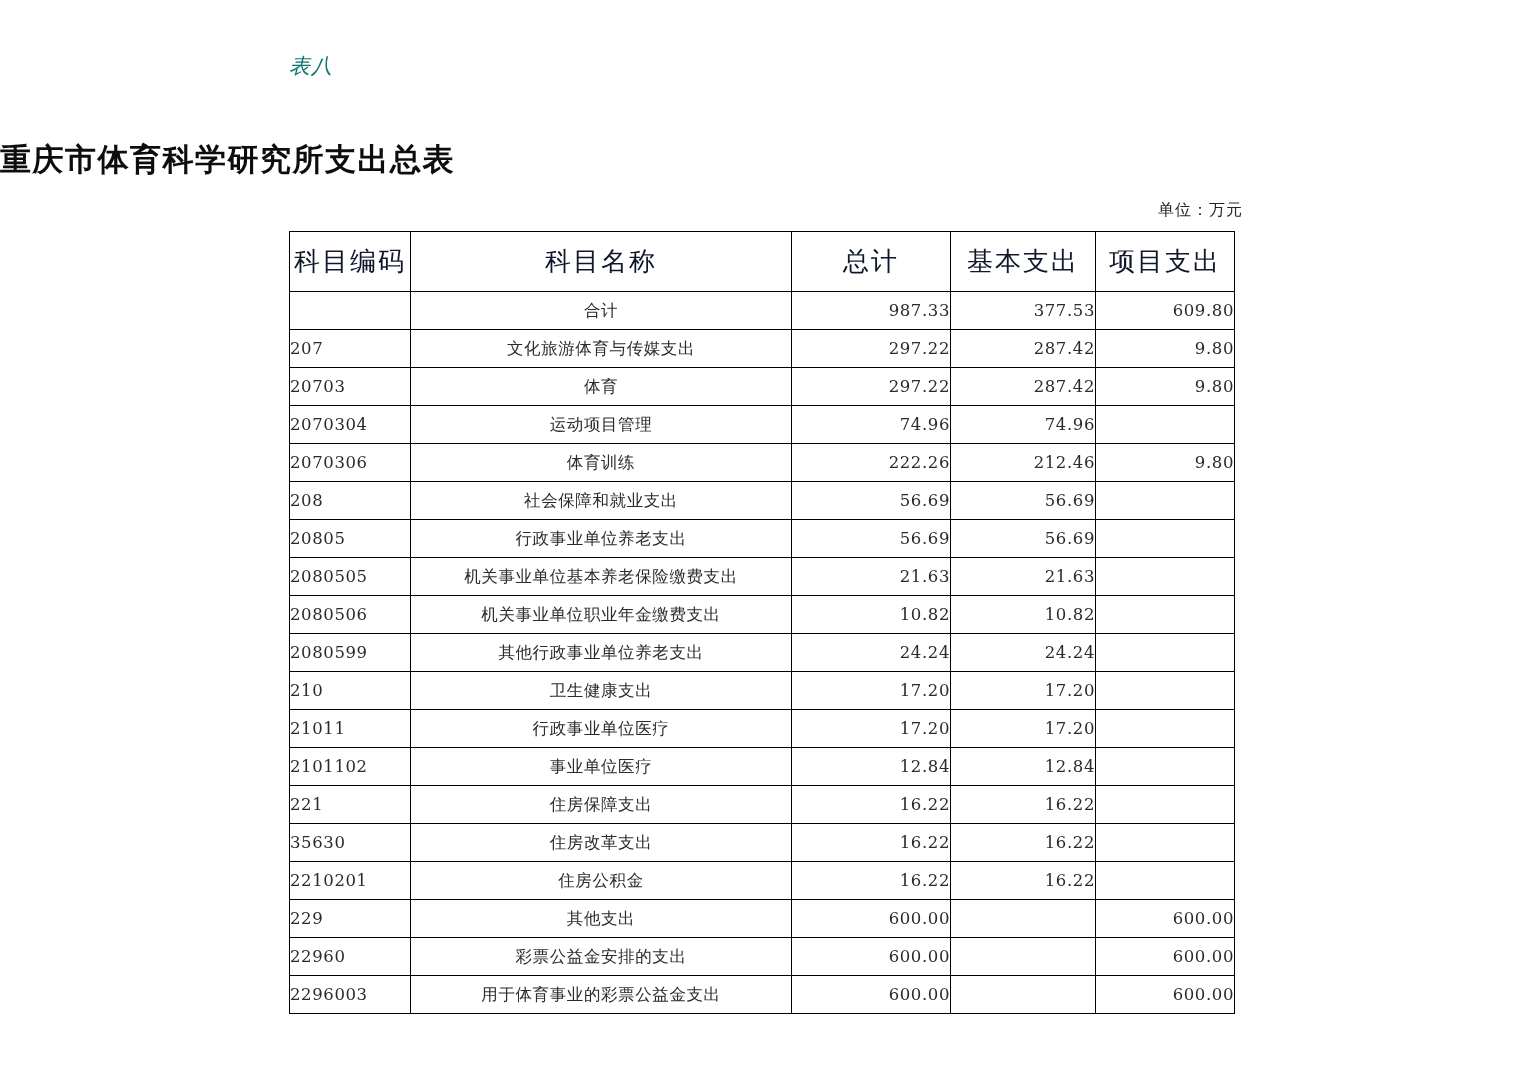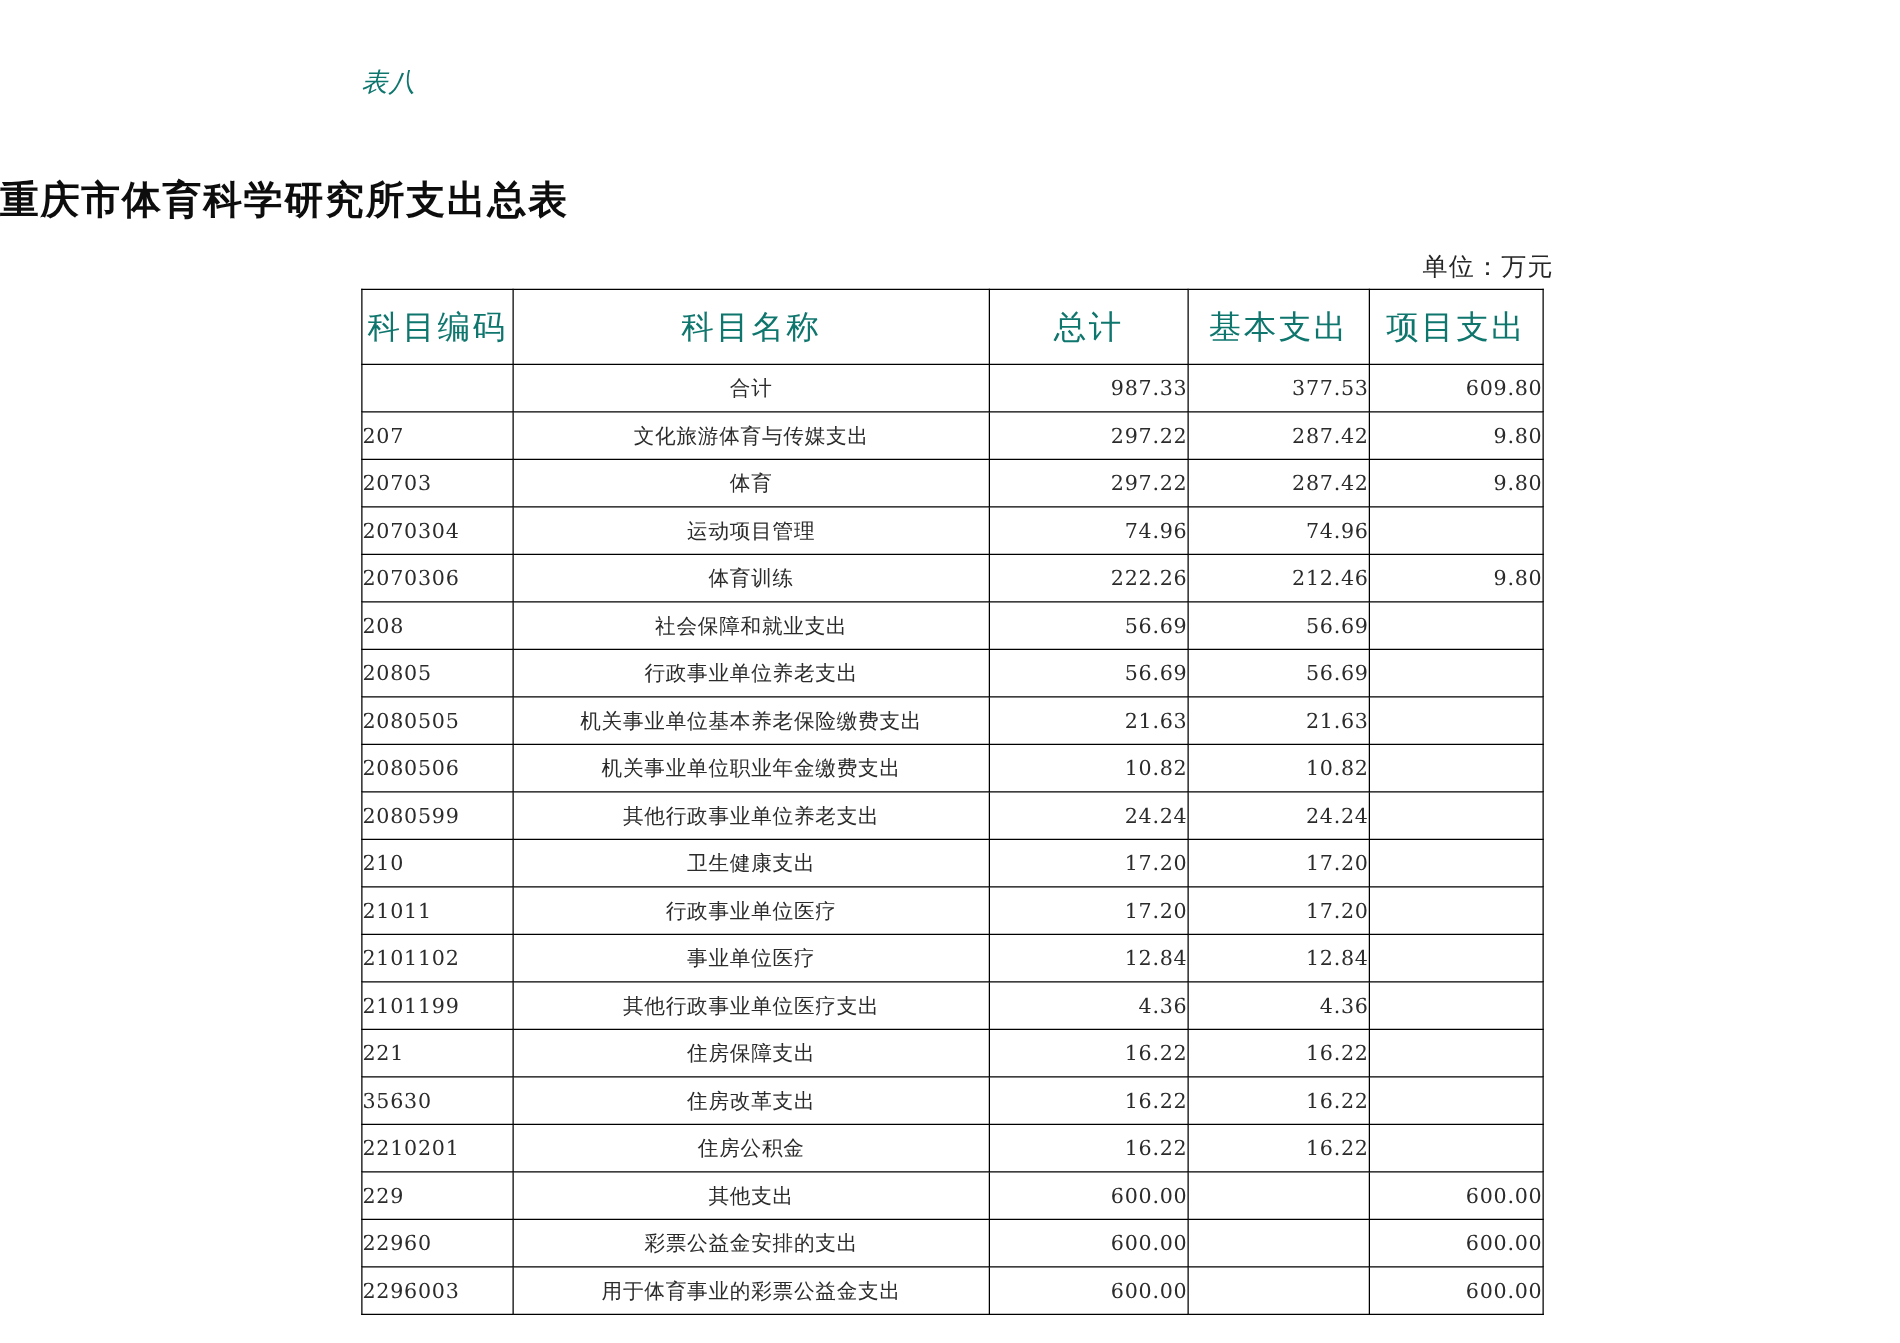--- a/index.html
+++ b/index.html
@@ -44,21 +44,21 @@
   }
 
   
   .unit-note {
     position: absolute;
     top: 200px;
     left: 0;
     width: 1243px;
     text-align: right;
     font-family: "DejaVu Serif", "Liberation Serif", serif;
-    font-size: 20px;
+    font-size: 16px;
     letter-spacing: 1px;
     color: #262626;
   }
 
   
   .table-wrap {
     position: absolute;
     left: 289px;
     top: 231px;
     width: 945px;
@@ -82,21 +82,21 @@
     box-sizing: border-box;
   }
 
   
   table.budget thead th {
     height: 60px;
     font-weight: normal;
     font-size: 26px;
     letter-spacing: 2px;
     text-align: center;
-    color: #0f766e;
+    color: #0f172a;
     font-family: "DejaVu Serif", "Liberation Serif", serif;
   }
 
   
   table.budget tbody tr { height: 38px; }
   table.budget tbody td {
     font-size: 16.5px;
     color: #2b2b2b;
     font-family: "DejaVu Serif", "Liberation Serif", serif;
     letter-spacing: 0.6px;
@@ -244,27 +244,20 @@
           <td class="num"></td>
         </tr>
         <tr>
           <td class="code lv2-code">2101102</td>
           <td class="name lv2-name">事业单位医疗</td>
           <td class="num">12.84</td>
           <td class="num">12.84</td>
           <td class="num"></td>
         </tr>
         <tr>
-          <td class="code lv2-code">2101199</td>
-          <td class="name lv2-name">其他行政事业单位医疗支出</td>
-          <td class="num">4.36</td>
-          <td class="num">4.36</td>
-          <td class="num"></td>
-        </tr>
-        <tr>
           <td class="code lv0-code">221</td>
           <td class="name lv0-name">住房保障支出</td>
           <td class="num">16.22</td>
           <td class="num">16.22</td>
           <td class="num"></td>
         </tr>
         <tr>
           <td class="code lv1-code">35630</td>
           <td class="name lv1-name">住房改革支出</td>
           <td class="num">16.22</td>

